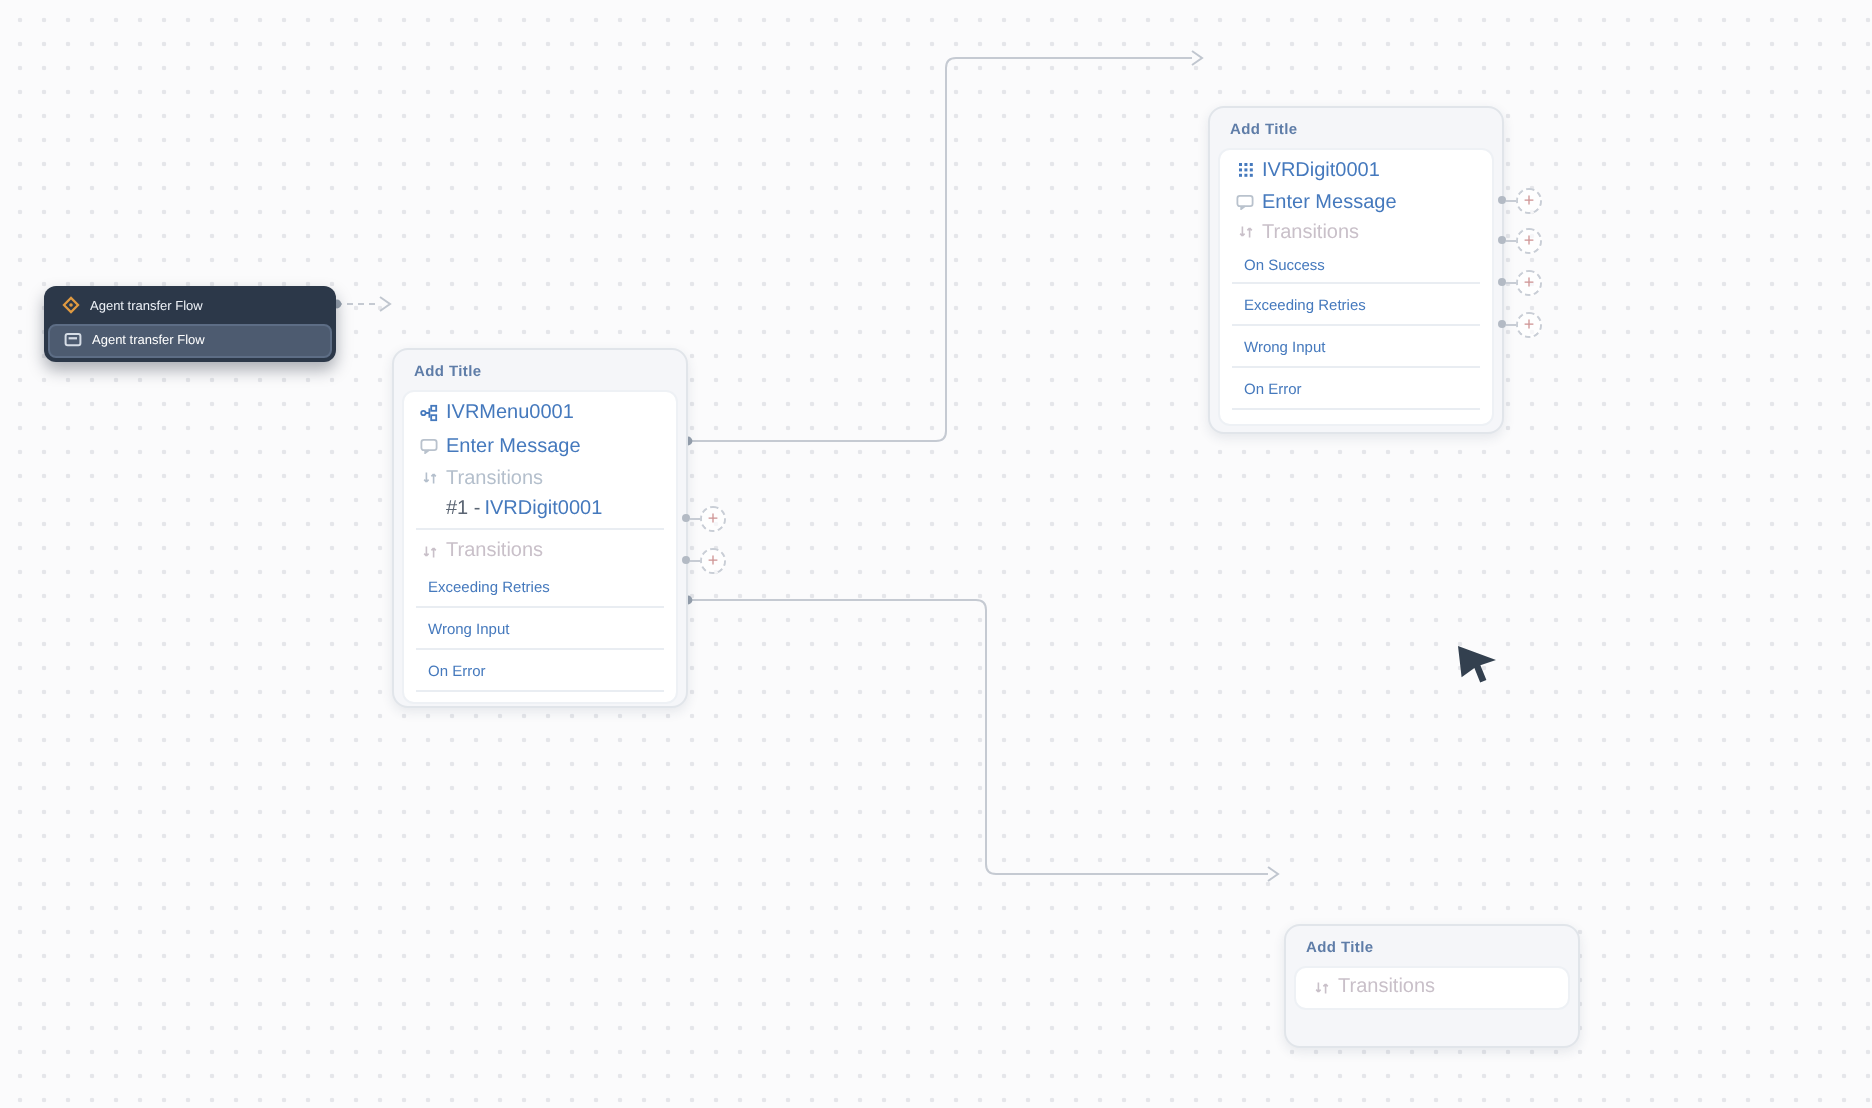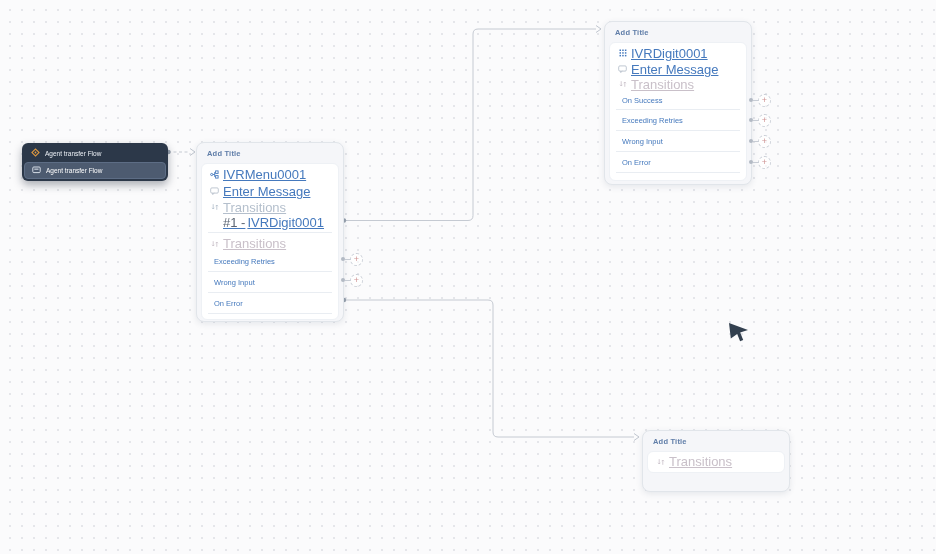--- a/index.html
+++ b/index.html
@@ -8,30 +8,31 @@
     position:relative;width:936px;height:554px;overflow:hidden;
     background-color:#fbfbfc;
     background-image:radial-gradient(circle,#e5e6ea 1px,transparent 1.3px);
     background-size:12px 12px;background-position:4px 4px;
   }
   svg.edges{position:absolute;left:0;top:0;pointer-events:none;}
   
   .node{
     position:absolute;background:#f5f6f9;border:1px solid #e1e5ea;border-radius:8px;
     box-shadow:0 2px 6px rgba(40,60,90,.10);
+    margin-top:32px;
   }
   .node-header{
     height:20px;display:flex;align-items:center;padding:0 10px;
     font-size:7.5px;font-weight:600;color:#5f7da8;letter-spacing:.2px;
   }
   .node-card{
     background:#fff;border:1px solid #eef1f5;border-radius:6px;
     margin:0 4px 4px;padding-top:2px;
   }
-  .row{display:flex;align-items:center;gap:4px;padding:0 8px;font-size:13px;color:#4579bd;text-decoration:underline;}
+  .row{display:flex;align-items:center;gap:4px;padding:0 8px;font-size:10px;color:#4579bd;}
   .row .ricon{width:9px;height:9px;flex:0 0 9px;display:flex;align-items:center;justify-content:center;}
   .row .spacer{width:9px;flex:0 0 9px;}
   .row.muted{color:#b4bfcc;}
   .row.muted-pink{color:#c9c0c9;text-align:center;}
   .prefix{color:#5b6573;margin-right:2px;}
   .sepline{border-top:1px solid #e9edf2;margin:3px 6px;}
   .trow{position:relative;display:flex;align-items:center;gap:4px;padding:0 8px;font-size:7.5px;color:#4579bd;}
   .trow::after{content:"";position:absolute;left:6px;right:6px;bottom:0;border-top:1px solid #e9edf2;}
   
   .h17{height:17px}.h16{height:16px}.h15{height:15px}.h14{height:14px}.h19{height:19px}.h21{height:21px}

